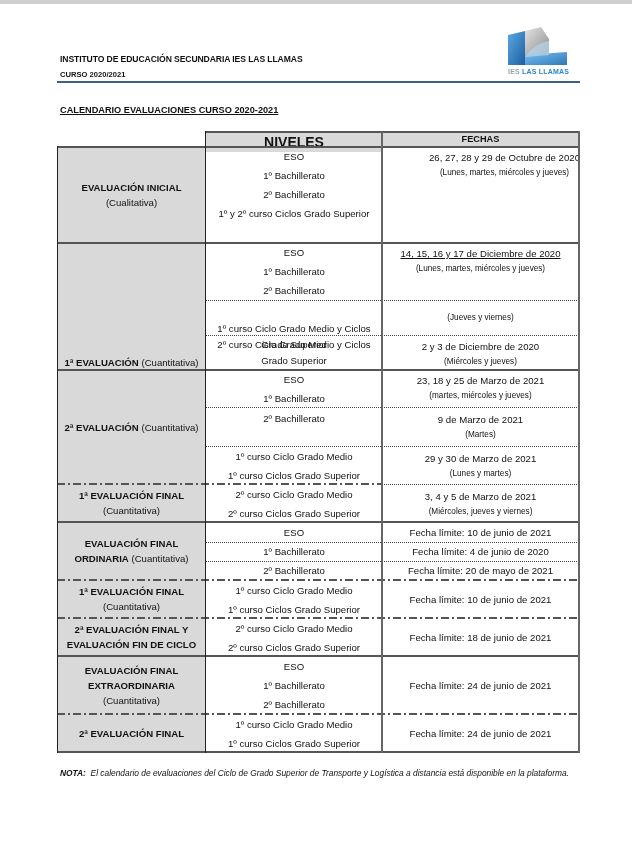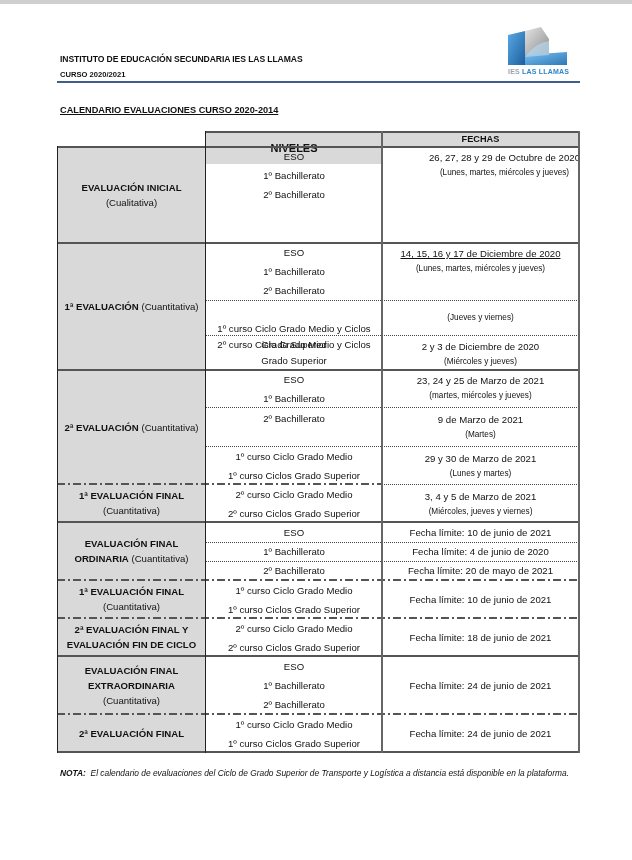--- a/index.html
+++ b/index.html
@@ -62,44 +62,45 @@
   <path d="M20 6 L36 2 L44 14 L44 30 L20 30 Z" fill="url(#g2)"></path>
   <path d="M20 30 L62 27 L62 40 L20 40 Z" fill="url(#g3)"></path>
   <path d="M20 32 Q30 18 44 16 L44 30 Z" fill="#b7d7ee" opacity="0.7"></path>
 </svg>
 <div class="logo-text">
   <span class="a">IES </span><span class="b">LAS LLAMAS</span>
 </div>
 
 <div class="rule"></div>
 
-<div class="title">CALENDARIO EVALUACIONES CURSO 2020-2014</div>
+<div class="title">CALENDARIO EVALUACIONES CURSO 2020-2021</div>
 
 <div>
 
-  <div class="cell center gray bold" style="left:206px;top:132px;width:176px;height:32px;font-size:11px;line-height:15px;">NIVELES</div>
+  <div class="cell center gray bold" style="left:206px;top:132px;width:176px;height:20px;font-size:14px;line-height:15px;">NIVELES</div>
   <div class="cell center gray bold" style="left:382px;top:132px;width:197px;height:15px;font-size:9.2px;line-height:15px;">FECHAS</div>
 
   <div style="position:absolute;left:57px;top:147px;width:149px;height:605px;background:#d9d9d9;"></div>
 
   <div class="cell center" style="left:57px;top:147px;width:149px;height:96px;">
     <span class="bold lbl">EVALUACIÓN INICIAL</span>
     <span class="lbl">(Cualitativa)</span>
   </div>
   <div class="cell top" style="left:206px;top:147px;width:176px;height:96px;">
     <span>ESO</span>
     <span>1º Bachillerato</span>
     <span>2º Bachillerato</span>
+    <span>1º y 2º curso Ciclos Grado Superior</span>
   </div>
   <div class="cell top" style="left:382px;top:149px;width:229px;height:94px;padding-left:16px;">
     <span class="tight" style="line-height:17px;">26, 27, 28 y 29 de Octubre de 2020</span>
     <span class="small">(Lunes, martes, miércoles y jueves)</span>
   </div>
 
-  <div class="cell center" style="left:57px;top:243px;width:149px;height:127px;">
+  <div class="cell center" style="left:57px;top:243px;width:149px;height:127px;justify-content:flex-end;">
     <span class="lbl"><b>1ª EVALUACIÓN</b> <span>(Cuantitativa)</span></span>
   </div>
   <div class="cell top" style="left:206px;top:243px;width:176px;height:57px;">
     <span>ESO</span>
     <span>1º Bachillerato</span>
     <span>2º Bachillerato</span>
   </div>
   <div class="cell top" style="left:382px;top:245px;width:197px;height:55px;">
     <span style="line-height:17px;text-decoration:underline;">14, 15, 16 y 17 de Diciembre de 2020</span>
     <span class="small">(Lunes, martes, miércoles y jueves)</span>
@@ -115,21 +116,21 @@
   </div>
 
   <div class="cell center" style="left:57px;top:370px;width:149px;height:114px;">
     <span class="lbl"><b>2ª EVALUACIÓN</b> <span>(Cuantitativa)</span></span>
   </div>
   <div class="cell top" style="left:206px;top:370px;width:176px;height:37px;">
     <span>ESO</span>
     <span>1º Bachillerato</span>
   </div>
   <div class="cell top" style="left:382px;top:372px;width:197px;height:35px;">
-    <span style="line-height:17px;">23, 24 y 25 de Marzo de 2021</span>
+    <span style="line-height:17px;">23, 18 y 25 de Marzo de 2021</span>
     <span class="small">(martes, miércoles y jueves)</span>
   </div>
   <div class="cell top" style="left:206px;top:409px;width:176px;height:37px;">2º Bachillerato</div>
   <div class="cell top" style="left:382px;top:411px;width:197px;height:35px;">
     <span style="line-height:17px;">9 de Marzo  de 2021</span>
     <span class="small">(Martes)</span>
   </div>
   <div class="cell top" style="left:206px;top:447px;width:176px;height:37px;">
     <span>1º curso Ciclo Grado Medio</span>
     <span>1º curso Ciclos Grado Superior</span>

